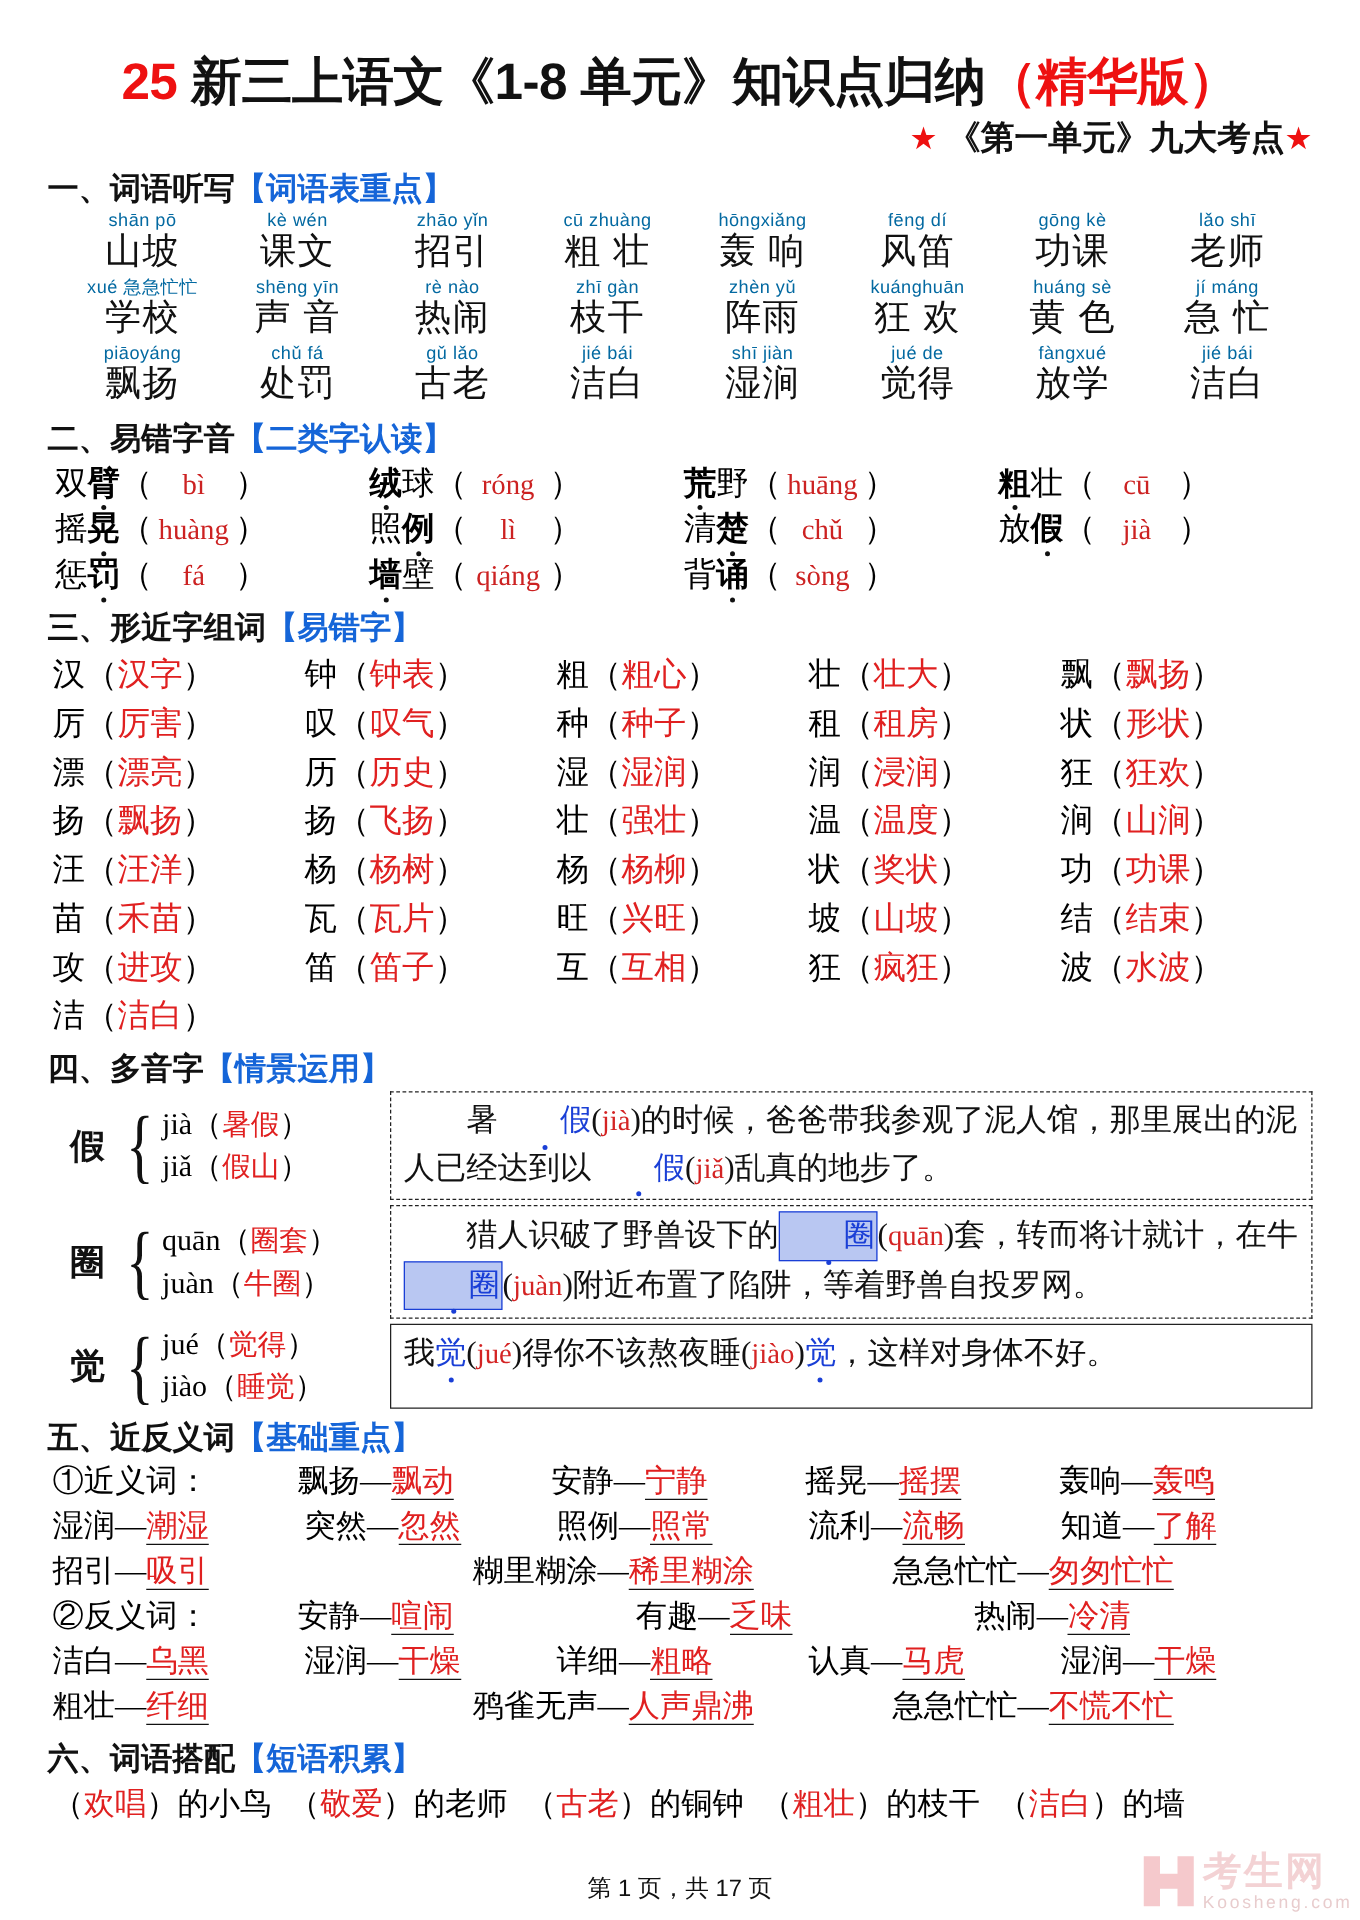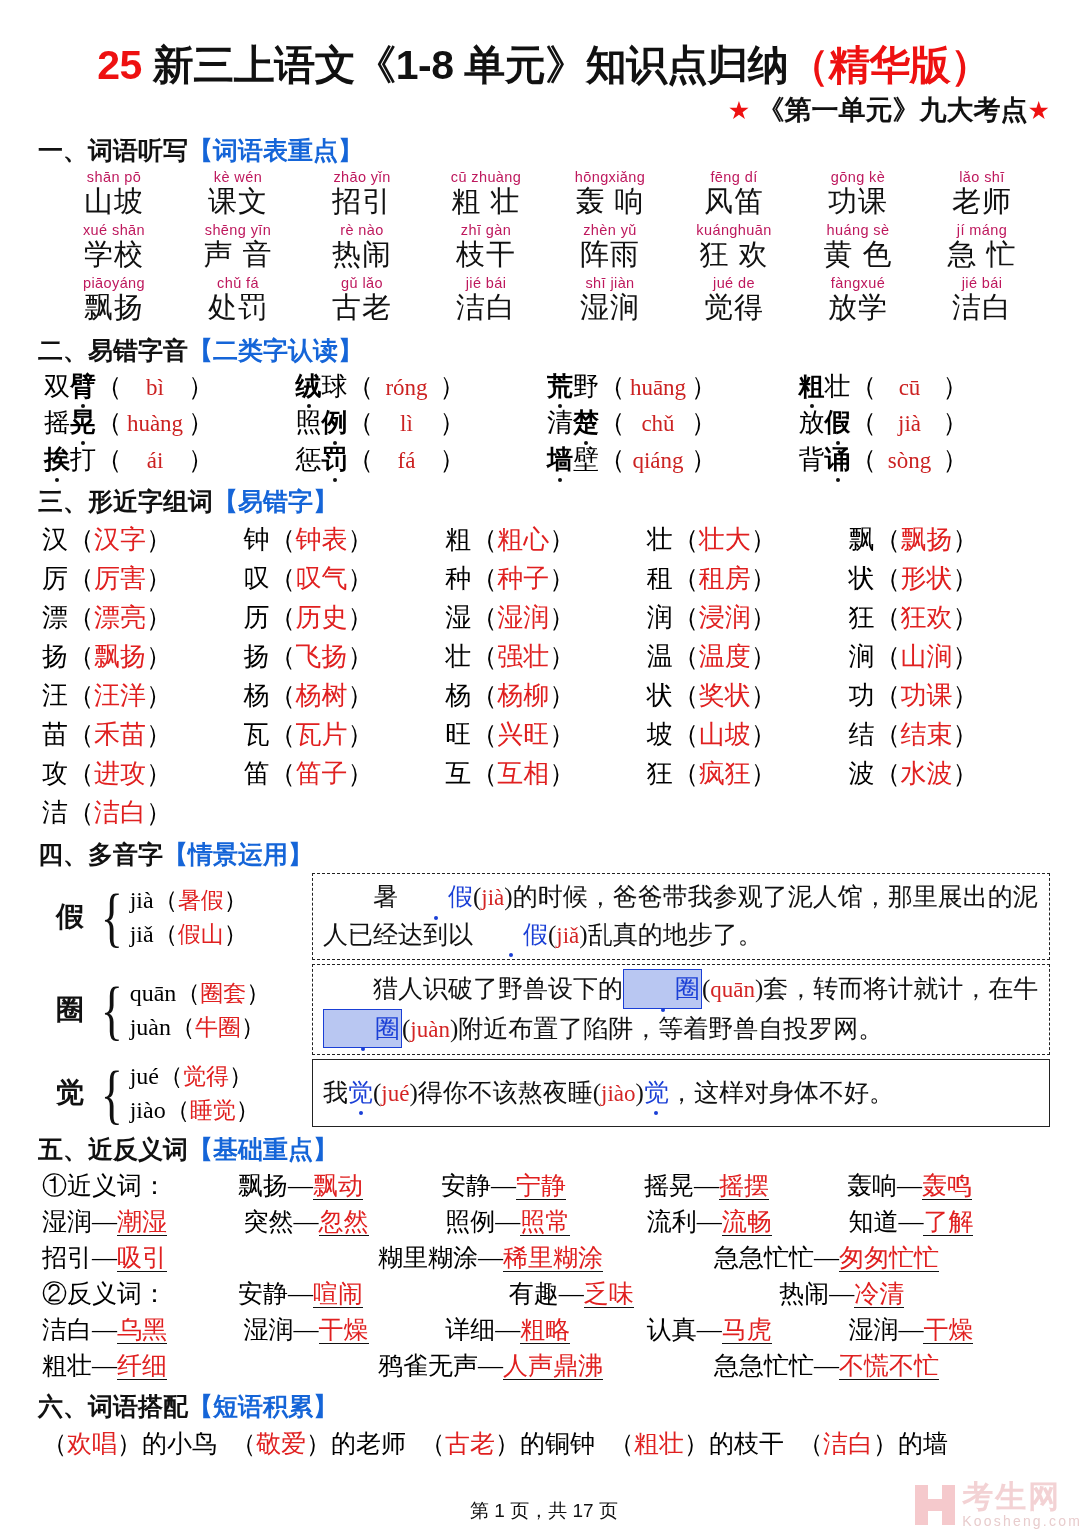--- a/index.html
+++ b/index.html
@@ -53,21 +53,21 @@
   .wordgrid {
     display:grid;
     grid-template-columns:repeat(8,1fr);
     margin:1px 6px 0 14px;
   }
   .wcell { text-align:center; padding:1px 0 2px 0; }
   .py {
     font-family:"Liberation Sans","DejaVu Sans",sans-serif;
     font-size:14.5px;
     line-height:1.0;
-    color:#be185d;
+    color:#0369a1;
     letter-spacing:0.4px;
   }
   .hz {
     font-family:"Liberation Sans","DejaVu Sans",sans-serif;
     font-size:29px;
     line-height:1.22;
     color:#111;
     letter-spacing:1px;
   }
 
@@ -145,21 +145,21 @@
     font-size:24px;
     line-height:1.42;
     white-space:nowrap;
     font-family:"Liberation Serif","DejaVu Serif",serif;
   }
   .dyz-pair .w { color:#e02020; font-family:"Liberation Sans","DejaVu Sans",sans-serif; font-size:23px; }
   .dyz-box {
     flex:1;
     border:1.5px dashed #222;
     padding:4px 10px 6px 10px;
-    display:flex; align-items:center;
+    display:flex; 
   }
   .dyz-box.solid { border-style:solid; border-width:1px; }
   .dyz-sent {
     font-size:25px;
     line-height:1.5;
     text-indent:2em;
     color:#111;
   }
   .dyz-sent.noind { text-indent:0; }
   .bchar {
@@ -278,21 +278,21 @@
    </div>
       <div class="wcell">
      <div class="py">gōng kè</div>
      <div class="hz">功课</div>
    </div>
       <div class="wcell">
      <div class="py">lǎo shī</div>
      <div class="hz">老师</div>
    </div>
       <div class="wcell">
-     <div class="py">xué shān</div>
+     <div class="py">xué 急急忙忙</div>
      <div class="hz">学校</div>
    </div>
       <div class="wcell">
      <div class="py">shēng yīn</div>
      <div class="hz">声 音</div>
    </div>
       <div class="wcell">
      <div class="py">rè nào</div>
      <div class="hz">热闹</div>
    </div>
@@ -360,21 +360,20 @@
         <div class="pyitem"><span class="dotchar">荒</span>野（<span class="pyval">huāng</span>）</div>
         <div class="pyitem"><span class="dotchar">粗</span>壮（<span class="pyval">cū</span>）</div>
       </div>
       <div class="pyrow">
         <div class="pyitem">摇<span class="dotchar">晃</span>（<span class="pyval">huàng</span>）</div>
         <div class="pyitem">照<span class="dotchar">例</span>（<span class="pyval">lì</span>）</div>
         <div class="pyitem">清<span class="dotchar">楚</span>（<span class="pyval">chǔ</span>）</div>
         <div class="pyitem">放<span class="dotchar">假</span>（<span class="pyval">jià</span>）</div>
       </div>
       <div class="pyrow">
-        <div class="pyitem"><span class="dotchar">挨</span>打（<span class="pyval">ái</span>）</div>
         <div class="pyitem">惩<span class="dotchar">罚</span>（<span class="pyval">fá</span>）</div>
         <div class="pyitem"><span class="dotchar">墙</span>壁（<span class="pyval">qiáng</span>）</div>
         <div class="pyitem">背<span class="dotchar">诵</span>（<span class="pyval">sòng</span>）</div>
       </div>
     </div>
 
   <div class="sec-h">
     <span>三、形近字组词</span><span class="tag">【易错字】</span>
   </div>
   <div class="xjgrid" id="xjgrid">

